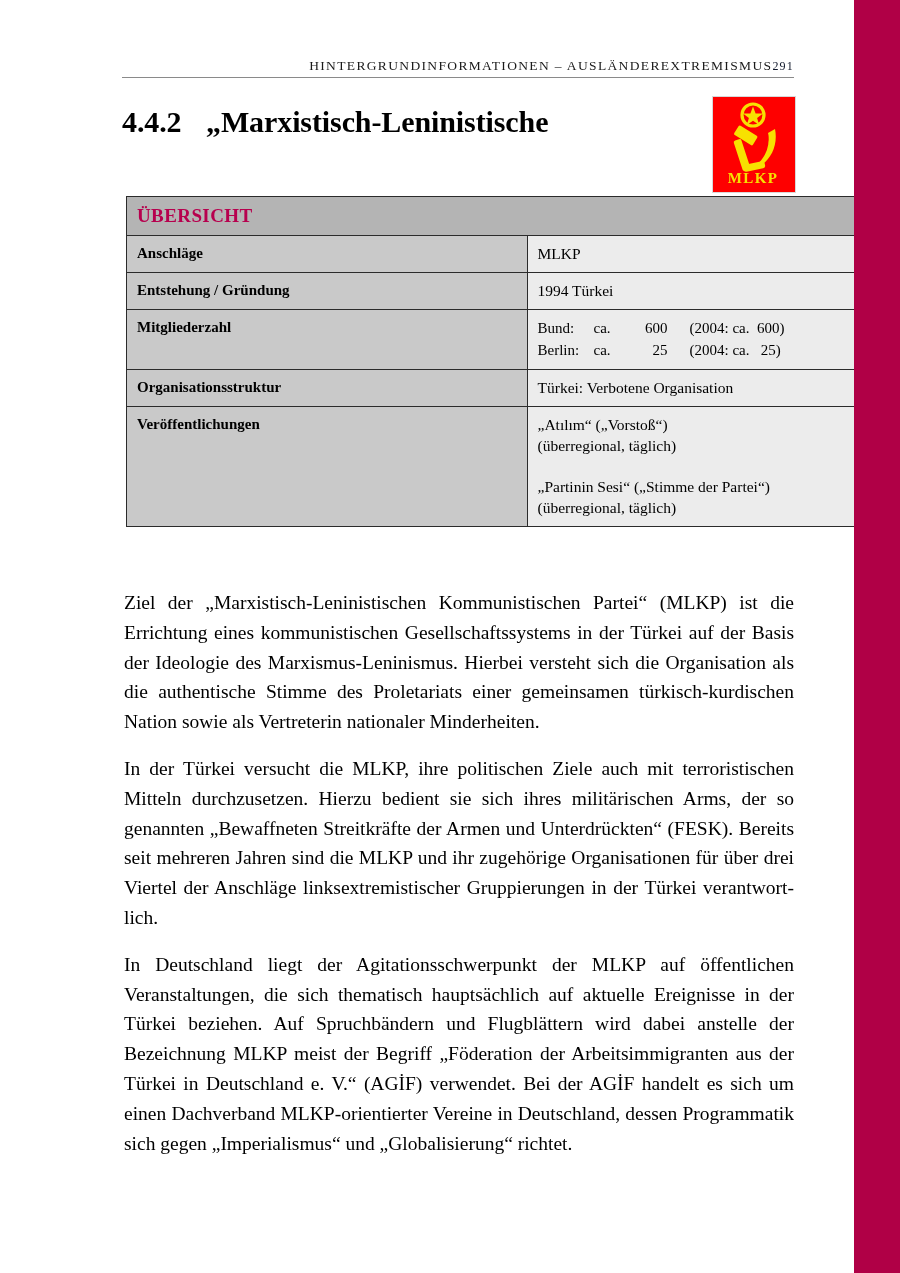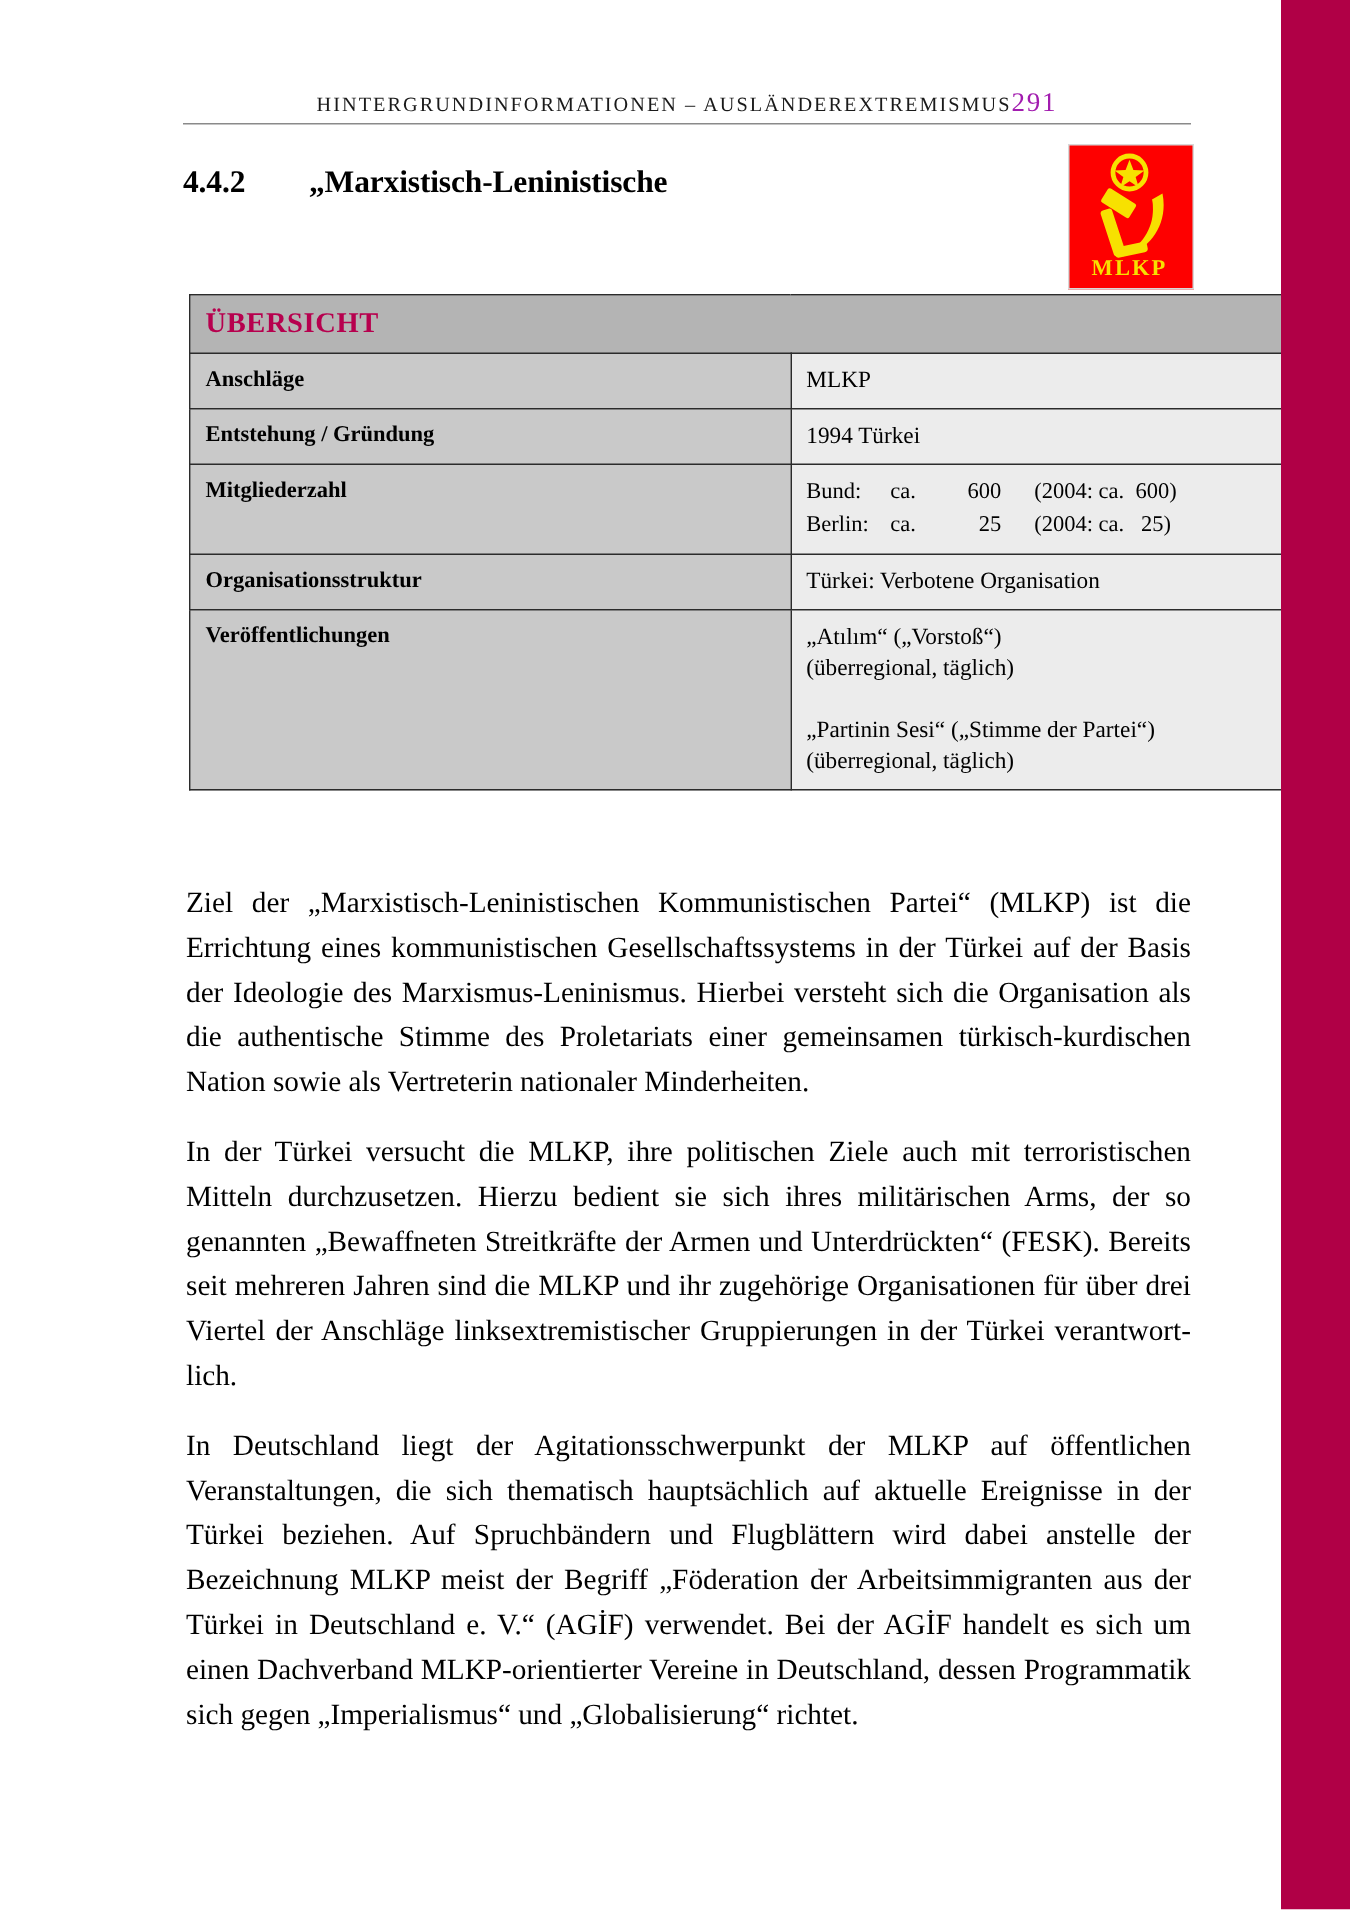--- a/index.html
+++ b/index.html
@@ -38,51 +38,51 @@
   
   #running-head {
     position: absolute;
     left: 122px;
     top: 58px;
     width: 672px;
   }
   #running-head .rh-row {
     display: flex;
     align-items: baseline;
-    justify-content: center;
+    justify-content: flex-end;
   }
   #running-head .rh-title {
     font-size: 13.5px;
     letter-spacing: 1.35px;
     font-variant: small-caps;
     text-transform: uppercase;
     color: #1a1a1a;
     white-space: nowrap;
   }
   #running-head .rh-page {
-    font-size: 18px;
+    font-size: 12px;
     letter-spacing: 1.2px;
-    color: #a21caf;
+    color: #0f172a;
   }
   #running-head .rh-rule {
     margin-top: 3px;
     height: 1px;
     background: #8a8a8a;
     width: 100%;
   }
 
   
   #heading-block {
     position: absolute;
     left: 122px;
     top: 106px;
     width: 560px;
     display: flex;
     font-weight: bold;
-    font-size: 21px;
+    font-size: 30px;
     line-height: 31px;
     letter-spacing: -0.1px;
   }
   #heading-number {
     width: 84px;
     flex: 0 0 84px;
   }
   #heading-text {
     flex: 1 1 auto;
   }

